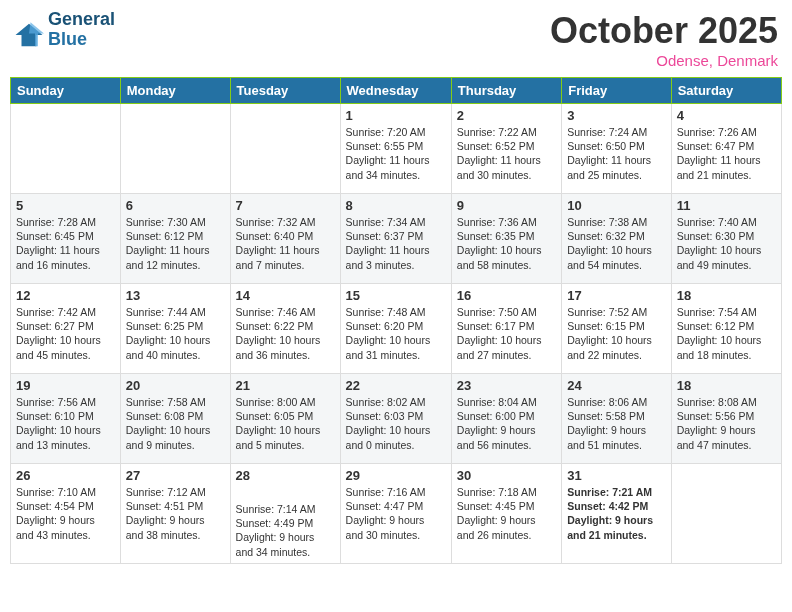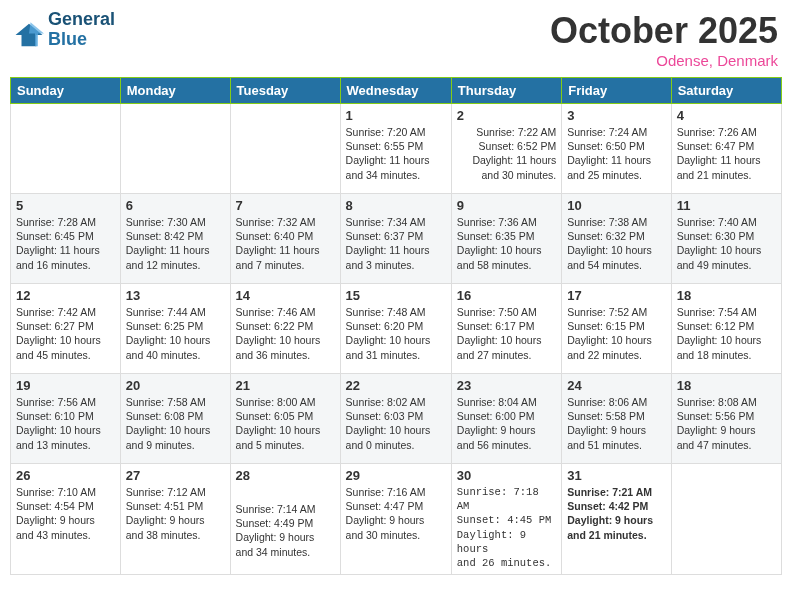--- a/index.html
+++ b/index.html
@@ -127,21 +127,21 @@
         <td class="empty-cell"></td>
         <td>
           <div class="day-num">1</div>
           <div class="day-info" style="white-space: pre-line;">Sunrise: 7:20 AM
 Sunset: 6:55 PM
 Daylight: 11 hours
 and 34 minutes.</div>
         </td>
         <td>
           <div class="day-num">2</div>
-          <div class="day-info" style="white-space: pre-line; text-align: right;">Sunrise: 7:22 AM
+          <div class="day-info" style="white-space: pre-line;">Sunrise: 7:22 AM
 Sunset: 6:52 PM
 Daylight: 11 hours
 and 30 minutes.</div>
         </td>
         <td>
           <div class="day-num">3</div>
           <div class="day-info" style="white-space: pre-line;">Sunrise: 7:24 AM
 Sunset: 6:50 PM
 Daylight: 11 hours
 and 25 minutes.</div>
@@ -158,21 +158,21 @@
         <td>
           <div class="day-num">5</div>
           <div class="day-info" style="white-space: pre-line;">Sunrise: 7:28 AM
 Sunset: 6:45 PM
 Daylight: 11 hours
 and 16 minutes.</div>
         </td>
         <td>
           <div class="day-num">6</div>
           <div class="day-info" style="white-space: pre-line;">Sunrise: 7:30 AM
-Sunset: 8:42 PM
+Sunset: 6:12 PM
 Daylight: 11 hours
 and 12 minutes.</div>
         </td>
         <td>
           <div class="day-num">7</div>
           <div class="day-info" style="white-space: pre-line;">Sunrise: 7:32 AM
 Sunset: 6:40 PM
 Daylight: 11 hours
 and 7 minutes.</div>
         </td>
@@ -331,21 +331,21 @@
         </td>
         <td>
           <div class="day-num">29</div>
           <div class="day-info" style="white-space: pre-line;">Sunrise: 7:16 AM
 Sunset: 4:47 PM
 Daylight: 9 hours
 and 30 minutes.</div>
         </td>
         <td>
           <div class="day-num">30</div>
-          <div class="day-info" style="white-space: pre-line; font-family: Liberation Mono, monospace;">Sunrise: 7:18 AM
+          <div class="day-info" style="white-space: pre-line;">Sunrise: 7:18 AM
 Sunset: 4:45 PM
 Daylight: 9 hours
 and 26 minutes.</div>
         </td>
         <td>
           <div class="day-num">31</div>
           <div class="day-info" style="white-space: pre-line; font-weight: bold;">Sunrise: 7:21 AM
 Sunset: 4:42 PM
 Daylight: 9 hours
 and 21 minutes.</div>

